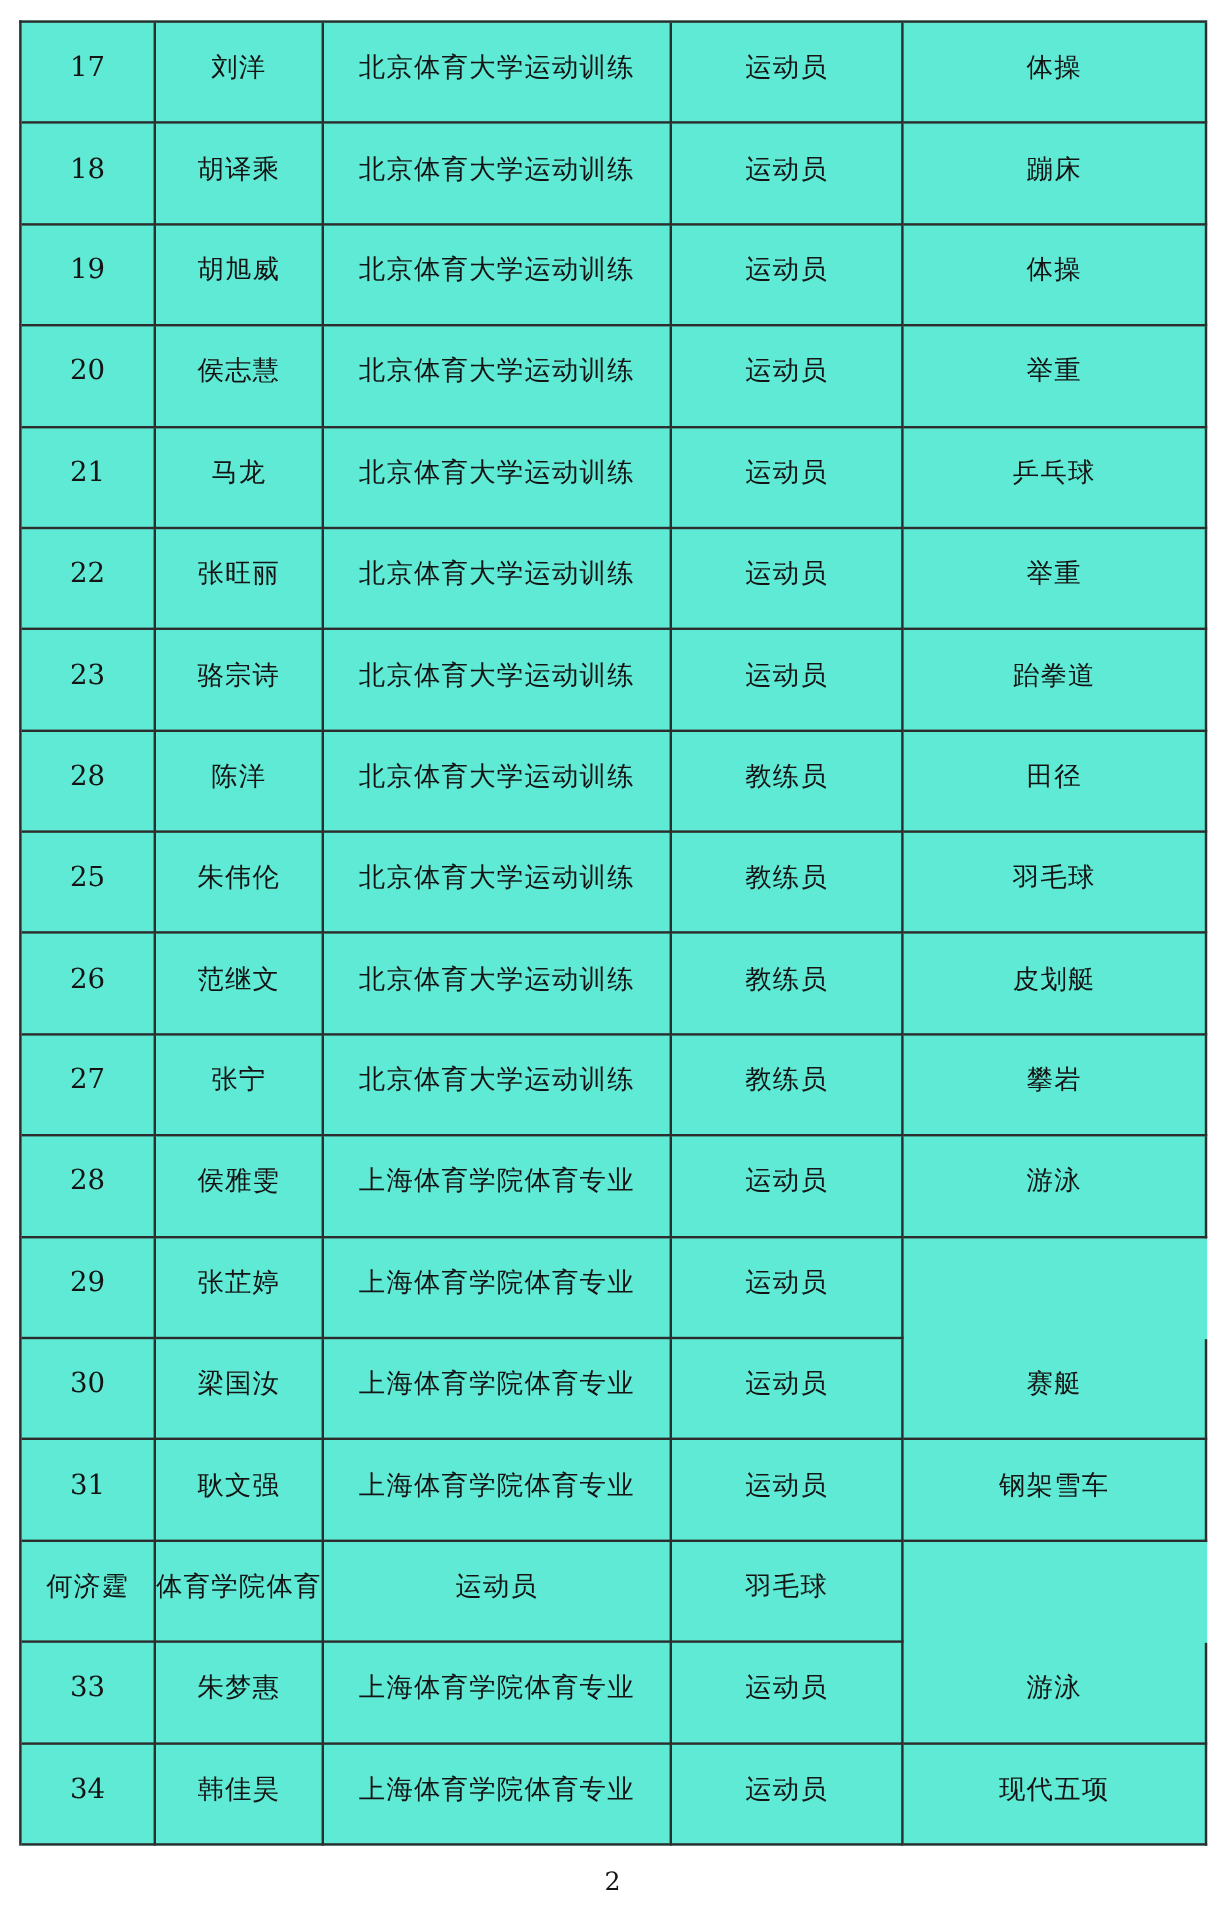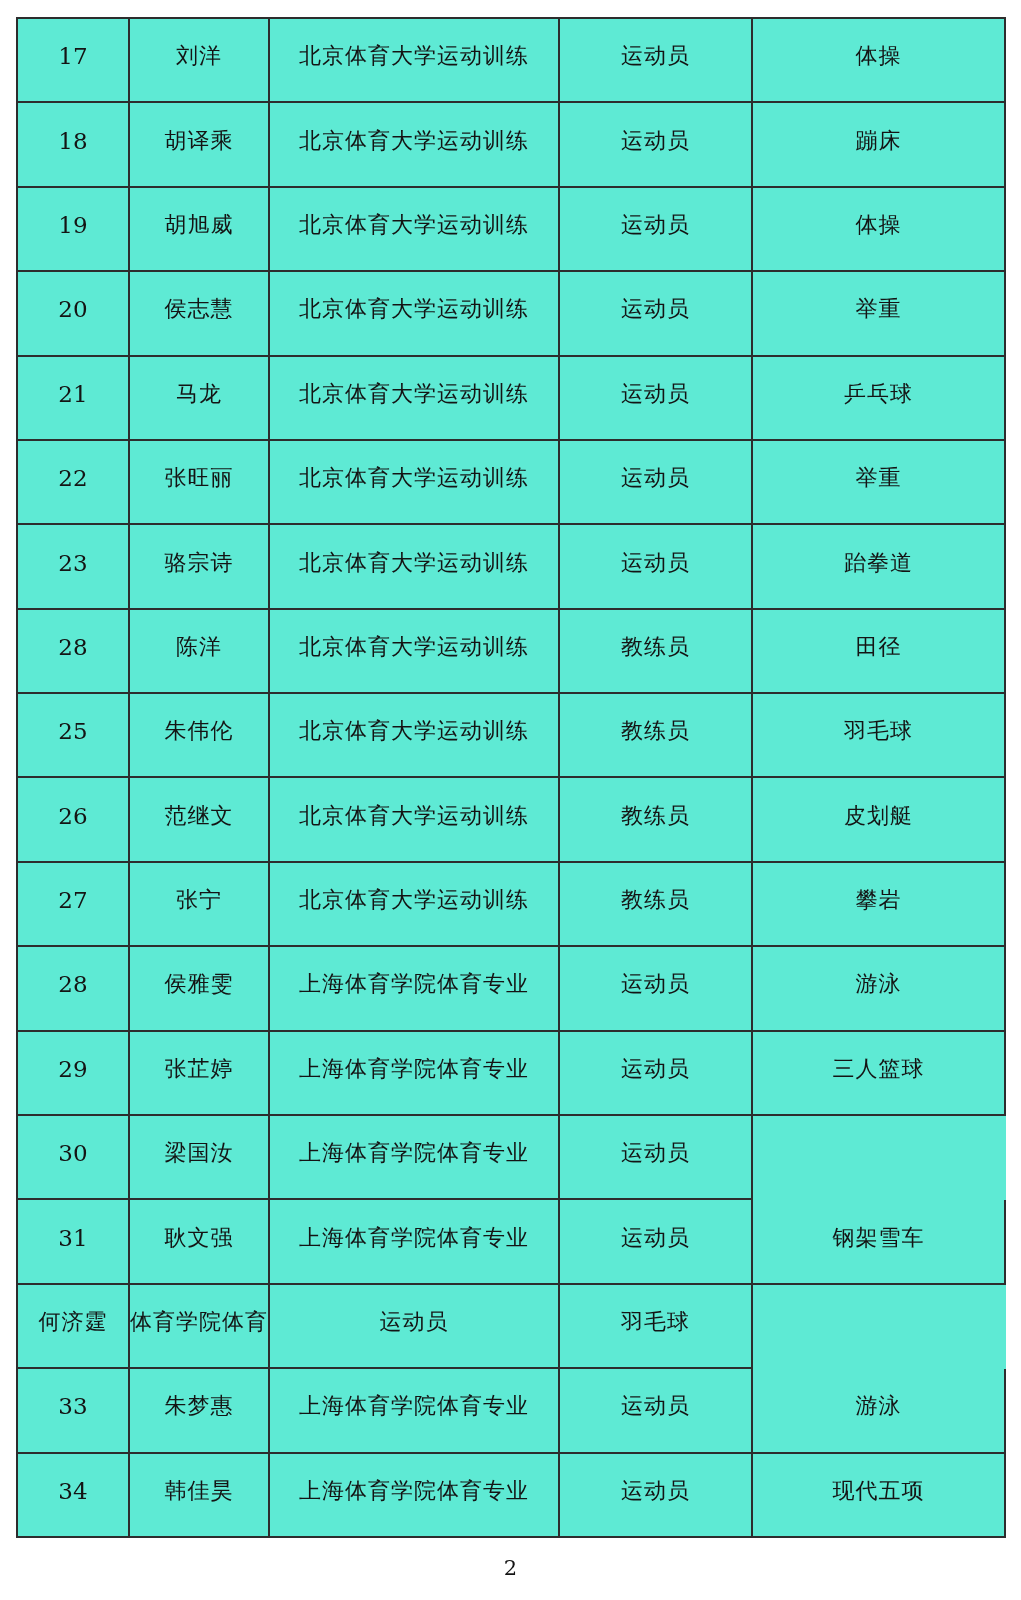--- a/index.html
+++ b/index.html
@@ -145,27 +145,27 @@
       <div class="cell name">侯雅雯</div>
       <div class="cell school">上海体育学院体育专业</div>
       <div class="cell role">运动员</div>
       <div class="cell sport">游泳</div>
     </div>
     <div class="row">
       <div class="cell no">29</div>
       <div class="cell name">张芷婷</div>
       <div class="cell school">上海体育学院体育专业</div>
       <div class="cell role">运动员</div>
-      <div class="cell sport">三人篮球</div>
     </div>
     <div class="row">
       <div class="cell no">30</div>
       <div class="cell name">梁国汝</div>
       <div class="cell school">上海体育学院体育专业</div>
       <div class="cell role">运动员</div>
+      <div class="cell sport">赛艇</div>
     </div>
     <div class="row">
       <div class="cell no">31</div>
       <div class="cell name">耿文强</div>
       <div class="cell school">上海体育学院体育专业</div>
       <div class="cell role">运动员</div>
       <div class="cell sport">钢架雪车</div>
     </div>
     <div class="row">
       <div class="cell name">何济霆</div>

